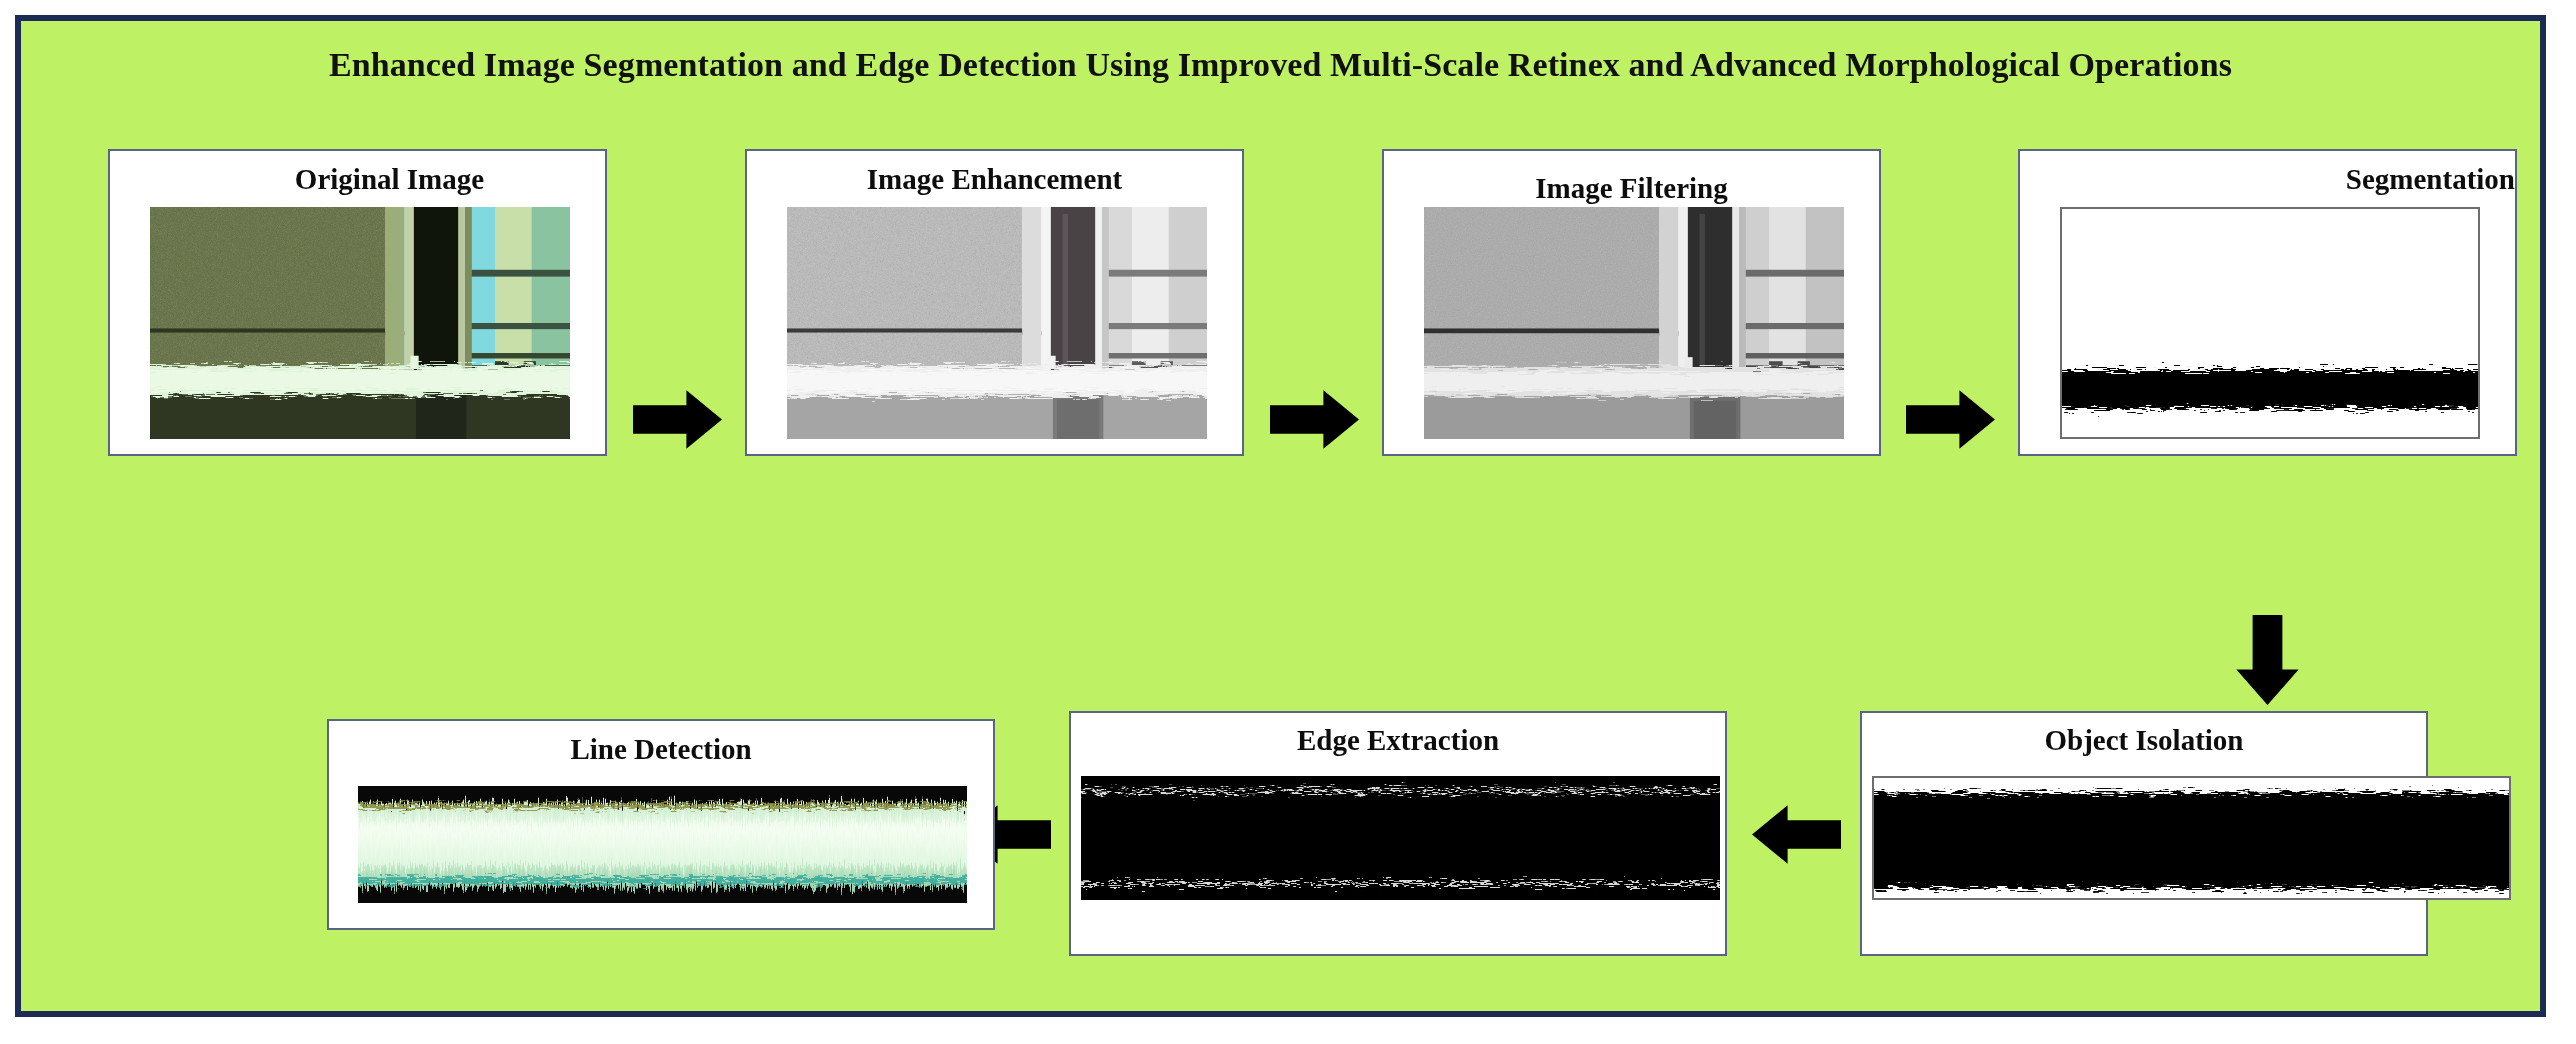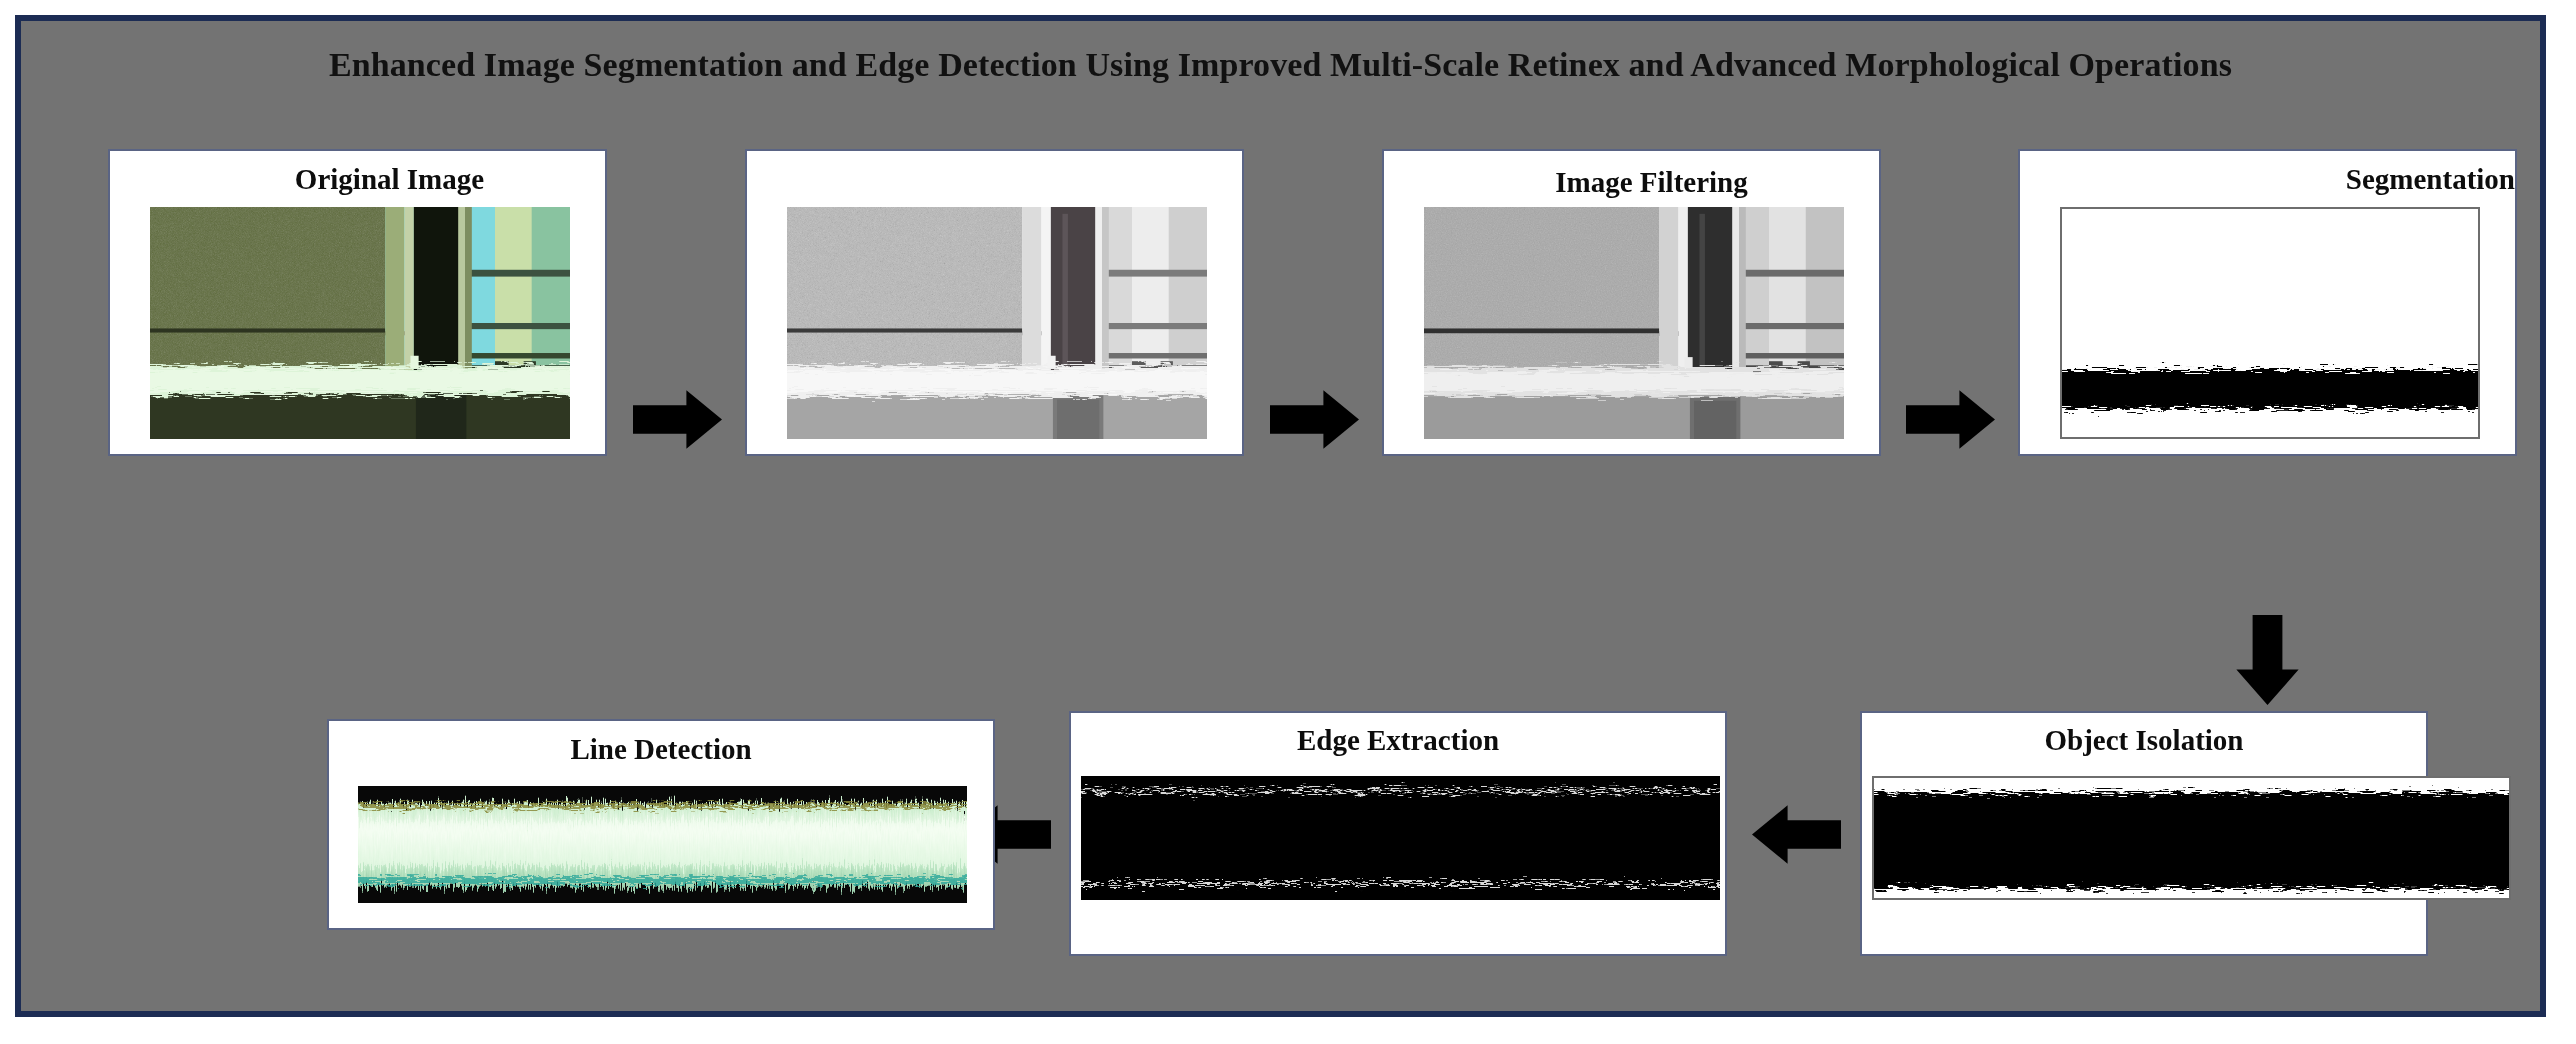--- a/index.html
+++ b/index.html
@@ -2,21 +2,21 @@
 <html style="font-size:11px"><head>
 <meta charset="utf-8">
 <style>
   html,body{margin:0;padding:0;background:#ffffff;}
   body{width:2576px;height:1044px;font-family:"Liberation Serif",serif;overflow:hidden;}
 
   #frame{
     position:absolute;left:15px;top:15px;
     width:2531px;height:1002px;
     border:6.1px solid #1c2c54;
-    background:#737373;
+    background:#bef264;
     box-sizing:border-box;
   }
 
   #title{
     position:absolute;left:0;top:24.5px;width:100%;
     text-align:center;
     font-weight:bold;
     font-size:34px;
     letter-spacing:0.1px;
     color:#111111;
@@ -114,20 +114,21 @@
     </div>
   </div>
 
   <div class="arrow" style="left:612px;top:368px;width:89px;height:61px;">
     <svg viewBox="0 0 130 90" preserveAspectRatio="none">
       <polygon points="0,24 78,24 78,2 130,45 78,88 78,66 0,66" fill="#000000"></polygon>
     </svg>
   </div>
 
   <div class="panel" style="left:724px;top:128px;width:499px;height:307px;">
+    <div class="panel-title" style="top:12.3px;">Image Enhancement</div>
     <div class="panel-img" style="left:40px;top:56px;width:420px;height:232px;">
       <svg viewBox="0 0 616 340" preserveAspectRatio="none">
         <defs>
           <filter id="grainB" x="0" y="0" width="100%" height="100%">
             <feTurbulence type="fractalNoise" baseFrequency="1.1" numOctaves="3" seed="11" result="n"></feTurbulence>
             <feColorMatrix in="n" type="saturate" values="0"></feColorMatrix>
             <feComponentTransfer>
                 <feFuncA type="linear" slope="0.42"></feFuncA>
               </feComponentTransfer>
             <feComposite operator="in" in2="SourceGraphic"></feComposite>
@@ -172,21 +173,21 @@
     </div>
   </div>
 
   <div class="arrow" style="left:1249px;top:368px;width:89px;height:61px;">
     <svg viewBox="0 0 130 90" preserveAspectRatio="none">
       <polygon points="0,24 78,24 78,2 130,45 78,88 78,66 0,66" fill="#000000"></polygon>
     </svg>
   </div>
 
   <div class="panel" style="left:1361px;top:128px;width:499px;height:307px;">
-    <div class="panel-title" style="top:15px;margin-left:20px;">Image Filtering</div>
+    <div class="panel-title" style="top:21px;">Image Filtering</div>
     <div class="panel-img" style="left:40px;top:56px;width:420px;height:232px;">
       <svg viewBox="0 0 616 340" preserveAspectRatio="none">
         <defs>
           <filter id="grainC" x="0" y="0" width="100%" height="100%">
             <feTurbulence type="fractalNoise" baseFrequency="0.55" numOctaves="2" seed="21" result="n"></feTurbulence>
             <feColorMatrix in="n" type="saturate" values="0"></feColorMatrix>
             <feComponentTransfer>
                 <feFuncA type="linear" slope="0.3"></feFuncA>
               </feComponentTransfer>
             <feComposite operator="in" in2="SourceGraphic"></feComposite>

